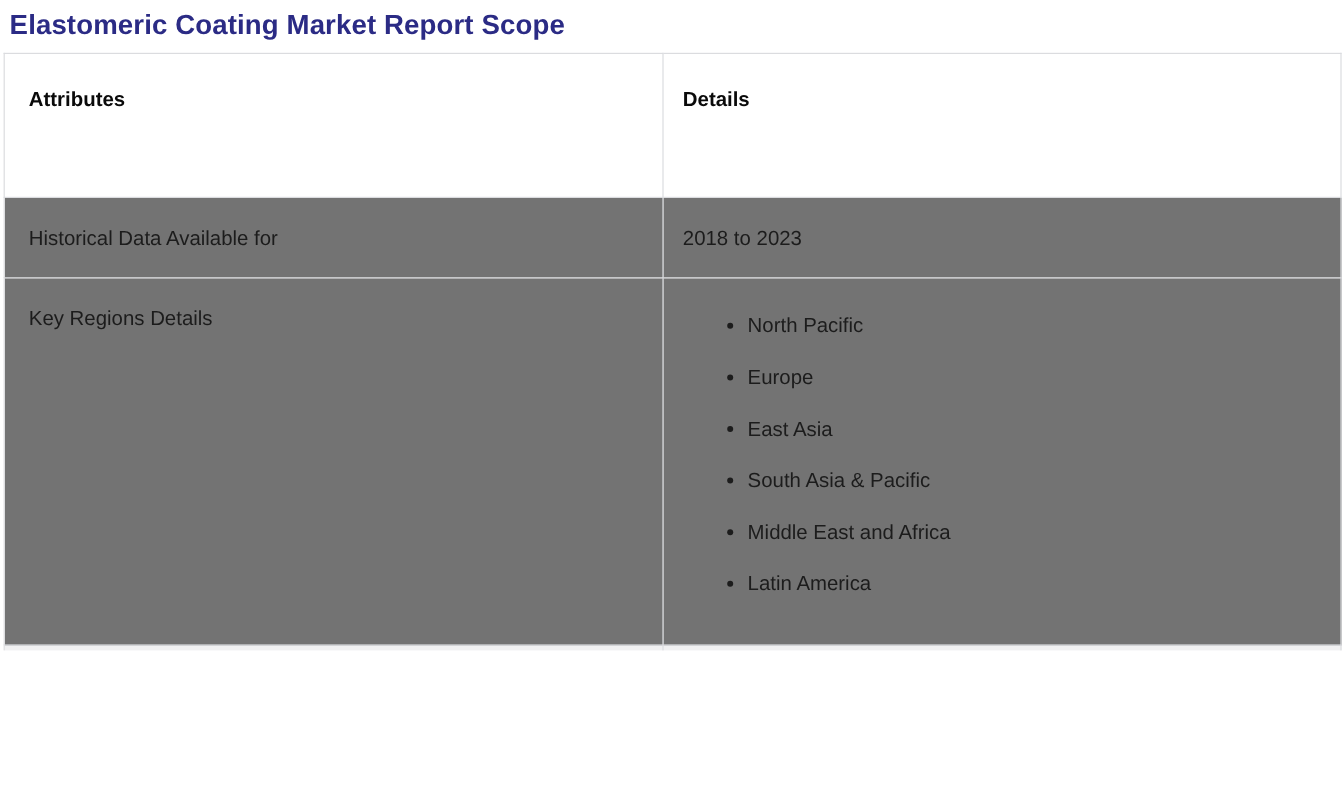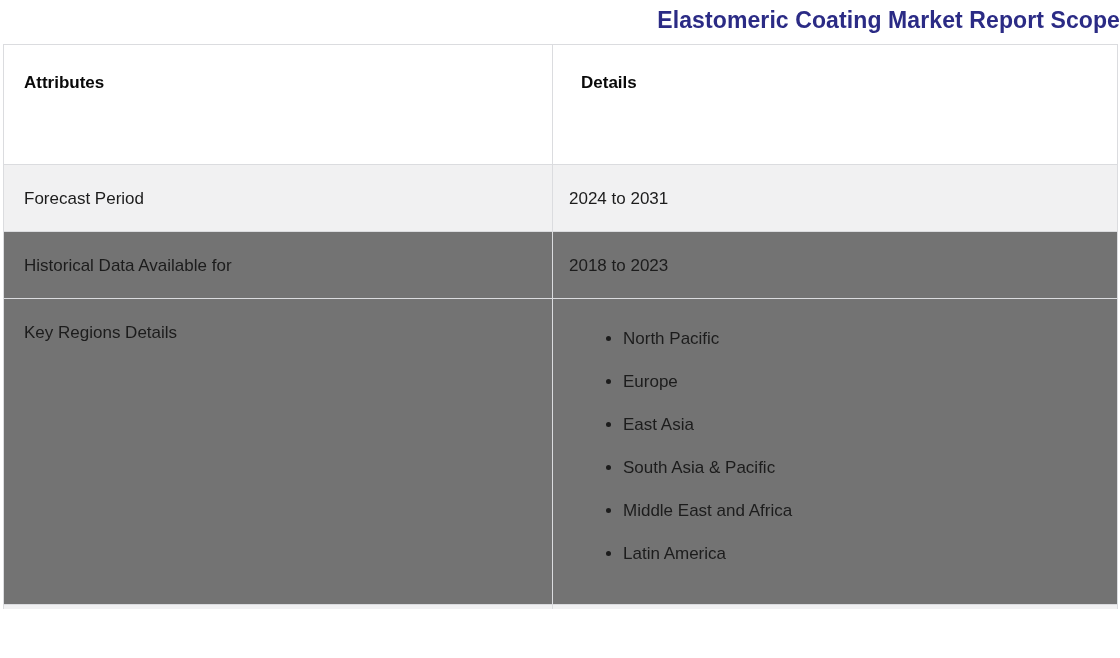--- a/index.html
+++ b/index.html
@@ -12,21 +12,20 @@
     overflow: hidden;
     font-family: "Liberation Sans", "DejaVu Sans", sans-serif;
   }
   .page-title {
     margin: 7px 0 0 8px;
     font-size: 23px;
     line-height: 26px;
     font-weight: 700;
     color: #2b2b85;
     letter-spacing: 0.1px;
-    text-align: right;
   }
   table.scope-table {
     border-collapse: collapse;
     table-layout: fixed;
     width: 1114px;
     margin: 11px 0 0 3px;
     font-size: 17px;
     color: #1c1c1c;
     background: #ffffff;
   }
@@ -37,21 +36,21 @@
     vertical-align: top;
   }
   table.scope-table th {
     height: 120px;
     padding: 28px 20px 20px 20px;
     font-weight: 700;
     font-size: 17px;
     color: #0a0a0a;
     background: #ffffff;
   }
-  table.scope-table th.col-details { padding-left: 28px; }
+  table.scope-table th.col-details { padding-left: 16px; }
   table.scope-table td {
     padding: 21px 20px 20px 20px;
     line-height: 25px;
   }
   table.scope-table td.detail-cell { padding-left: 16px; }
   tbody tr.row-alt { background: #f1f1f2; }
   tbody tr.row-plain { background: #737373; }
   ul.regions-list {
     margin: 6px 0 18px 0;
     padding: 0 0 0 54px;
@@ -80,24 +79,20 @@
     <col style="width:549px">
     <col style="width:565px">
   </colgroup>
   <thead>
     <tr>
       <th class="col-attributes">Attributes</th>
       <th class="col-details">Details</th>
     </tr>
   </thead>
   <tbody>
-    <tr class="row-alt">
-      <td class="attribute-cell">Forecast Period</td>
-      <td class="detail-cell">2024 to 2031</td>
-    </tr>
     <tr class="row-plain">
       <td class="attribute-cell">Historical Data Available for</td>
       <td class="detail-cell">2018 to 2023</td>
     </tr>
     <tr class="row-plain">
       <td class="attribute-cell">Key Regions Details</td>
       <td class="detail-cell">
         <ul class="regions-list">
           <li>North Pacific</li>
           <li>Europe</li>

